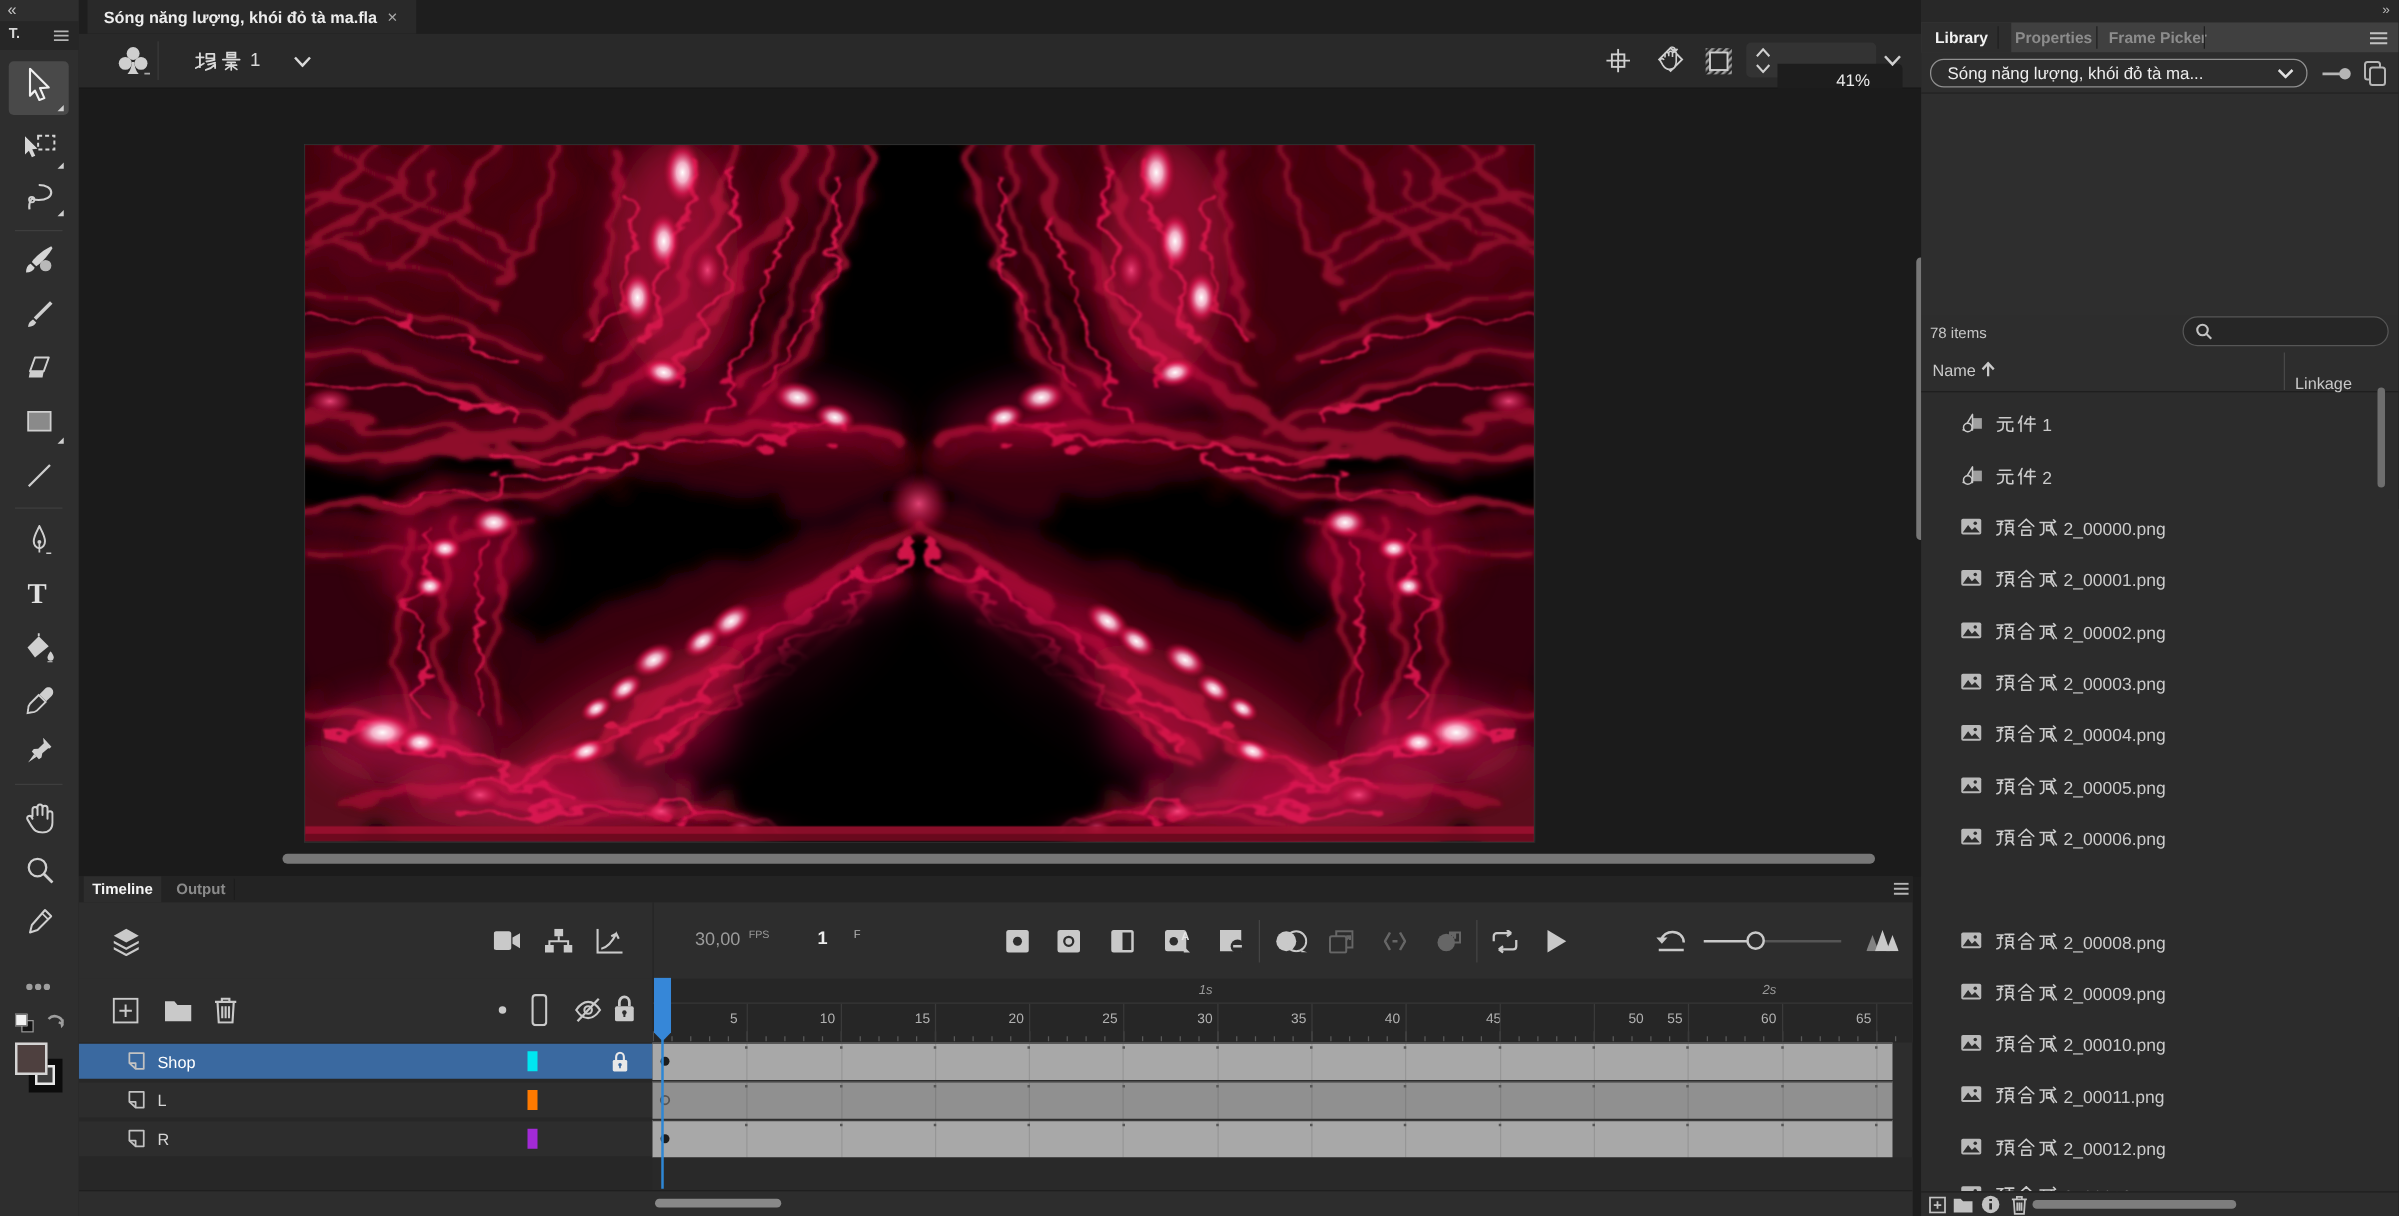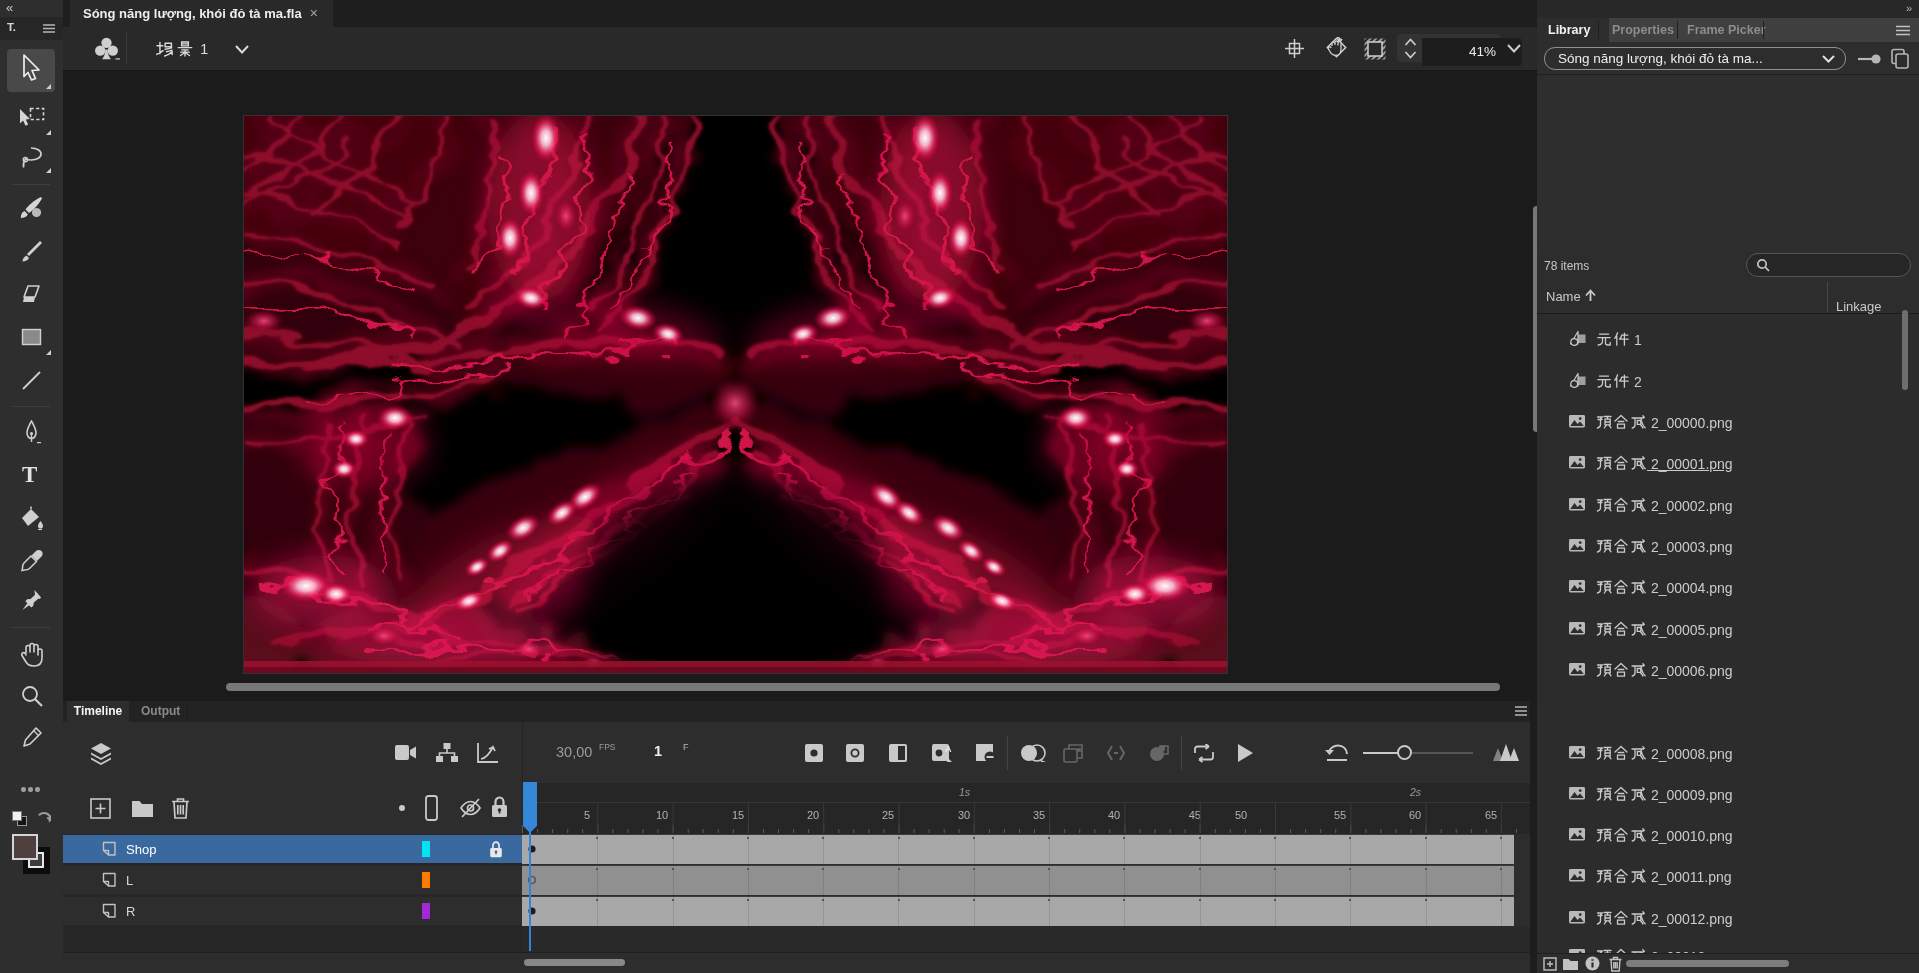--- a/index.html
+++ b/index.html
@@ -102,21 +102,21 @@
           </pattern>
         </defs>
         <rect x="0.5" y="0.5" width="21" height="21" fill="url(#hatch)"></rect>
         <rect x="4" y="4" width="14" height="14" fill="#292929" stroke="#cfcfcf" stroke-width="1.5"></rect>
       </svg>
 <div class="abs" style="left:1334px;top:7px;width:104px;height:28px;background:#333;border-radius:4px;"></div>
 <svg class="abs" style="left:1341px;top:11px" width="13" height="21" viewBox="0 0 13 21">
         <path d="M1.5,7 L6.5,1.5 L11.5,7" fill="none" stroke="#cfcfcf" stroke-width="1.7"></path>
         <path d="M1.5,14 L6.5,19.5 L11.5,14" fill="none" stroke="#cfcfcf" stroke-width="1.7"></path>
       </svg>
-<div class="abs" style="left:1359px;top:11px;width:79px;height:28px;background:#1d1d1d;border-radius:0 4px 4px 0;color:#ececec;font-size:13.5px;line-height:28px;text-align:center;padding-left:21px;">41%</div>
+<div class="abs" style="left:1359px;top:24px;width:79px;height:28px;background:#1d1d1d;border-radius:0 4px 4px 0;color:#ececec;font-size:13.5px;line-height:28px;text-align:center;padding-left:21px;">41%</div>
 <svg class="abs" style="left:1444px;top:17px" width="14" height="9" viewBox="0 0 14 9">
         <path d="M1,1 L7,7.5 L13,1" fill="none" stroke="#cfcfcf" stroke-width="2"></path>
       </svg>
 </div>
 <div class="abs" id="canvas" style="left:63px;top:71px;width:1474px;height:630px;background:#1b1b1b;">
   <div class="abs" id="stagewrap" style="left:181px;top:45px;width:983px;height:557px;outline:1px solid rgba(255,255,255,0.10);">
 <svg width="983" height="557" viewBox="0 0 983 557">
 <defs>
   <filter id="rough" x="-20%" y="-20%" width="140%" height="140%">
     <feTurbulence type="fractalNoise" baseFrequency="0.014 0.028" numOctaves="3" seed="8" result="n"></feTurbulence>
@@ -429,21 +429,21 @@
 <span style="position:absolute;left:888px;top:3px;color:#9a9a9a;font-size:10.5px;font-style:italic;">2s</span>
 <span style="position:absolute;left:53px;top:26px;width:24px;text-align:center;color:#b2b2b2;font-size:11px;">5</span>
 <span style="position:absolute;left:128px;top:26px;width:24px;text-align:center;color:#b2b2b2;font-size:11px;">10</span>
 <span style="position:absolute;left:204px;top:26px;width:24px;text-align:center;color:#b2b2b2;font-size:11px;">15</span>
 <span style="position:absolute;left:279px;top:26px;width:24px;text-align:center;color:#b2b2b2;font-size:11px;">20</span>
 <span style="position:absolute;left:354px;top:26px;width:24px;text-align:center;color:#b2b2b2;font-size:11px;">25</span>
 <span style="position:absolute;left:430px;top:26px;width:24px;text-align:center;color:#b2b2b2;font-size:11px;">30</span>
 <span style="position:absolute;left:505px;top:26px;width:24px;text-align:center;color:#b2b2b2;font-size:11px;">35</span>
 <span style="position:absolute;left:580px;top:26px;width:24px;text-align:center;color:#b2b2b2;font-size:11px;">40</span>
 <span style="position:absolute;left:655px;top:26px;width:24px;text-align:right;color:#b2b2b2;font-size:11px;">45</span>
-<span style="position:absolute;left:713px;top:26px;width:24px;text-align:left;color:#b2b2b2;font-size:11px;">50</span>
+<span style="position:absolute;left:769px;top:26px;width:24px;text-align:right;color:#b2b2b2;font-size:11px;">50</span>
 <span style="position:absolute;left:806px;top:26px;width:24px;text-align:center;color:#b2b2b2;font-size:11px;">55</span>
 <span style="position:absolute;left:881px;top:26px;width:24px;text-align:center;color:#b2b2b2;font-size:11px;">60</span>
 <span style="position:absolute;left:957px;top:26px;width:24px;text-align:center;color:#b2b2b2;font-size:11px;">65</span>
 <svg class="abs" style="left:0;top:0" width="1008" height="51" viewBox="0 0 1008 51">
           <rect x="0" y="19" width="1008" height="1" fill="#373737"></rect>
           <rect x="0.0" y="42" width="1" height="8" fill="#5a5a5a"></rect>
           <rect x="15.1" y="46" width="1" height="4" fill="#5a5a5a"></rect>
           <rect x="30.1" y="46" width="1" height="4" fill="#5a5a5a"></rect>
           <rect x="45.2" y="46" width="1" height="4" fill="#5a5a5a"></rect>
           <rect x="60.2" y="46" width="1" height="4" fill="#5a5a5a"></rect>
@@ -747,21 +747,21 @@
 <div class="abs" style="left:0;top:136px;width:382px;height:25px;">
           <svg class="abs" style="left:31px;top:4px;color:#c2c2c2" width="18" height="17" viewBox="0 0 18 17">
             <use href="#ic_bmp"></use>
           </svg>
           <div class="abs" style="left:59px;top:5px;height:17px;color:#cbcbcb;font-size:14px;line-height:16px;white-space:nowrap;"><svg class="cjk" width="16" height="16" viewBox="0 0 16 16" style="margin-right:1px;color:#cbcbcb">
               <use href="#cj_yu"></use>
             </svg><svg class="cjk" width="16" height="16" viewBox="0 0 16 16" style="margin-right:1px;color:#cbcbcb">
               <use href="#cj_he"></use>
             </svg><svg class="cjk" width="16" height="16" viewBox="0 0 16 16" style="margin-right:1px;color:#cbcbcb">
               <use href="#cj_cheng"></use>
-            </svg><span style="vertical-align:2px;text-decoration:underline;"> 2_00001.png</span></div>
+            </svg><span style="vertical-align:2px;"> 2_00001.png</span></div>
         </div>
 <div class="abs" style="left:0;top:178px;width:382px;height:25px;">
           <svg class="abs" style="left:31px;top:4px;color:#c2c2c2" width="18" height="17" viewBox="0 0 18 17">
             <use href="#ic_bmp"></use>
           </svg>
           <div class="abs" style="left:59px;top:5px;height:17px;color:#cbcbcb;font-size:14px;line-height:16px;white-space:nowrap;"><svg class="cjk" width="16" height="16" viewBox="0 0 16 16" style="margin-right:1px;color:#cbcbcb">
               <use href="#cj_yu"></use>
             </svg><svg class="cjk" width="16" height="16" viewBox="0 0 16 16" style="margin-right:1px;color:#cbcbcb">
               <use href="#cj_he"></use>
             </svg><svg class="cjk" width="16" height="16" viewBox="0 0 16 16" style="margin-right:1px;color:#cbcbcb">

